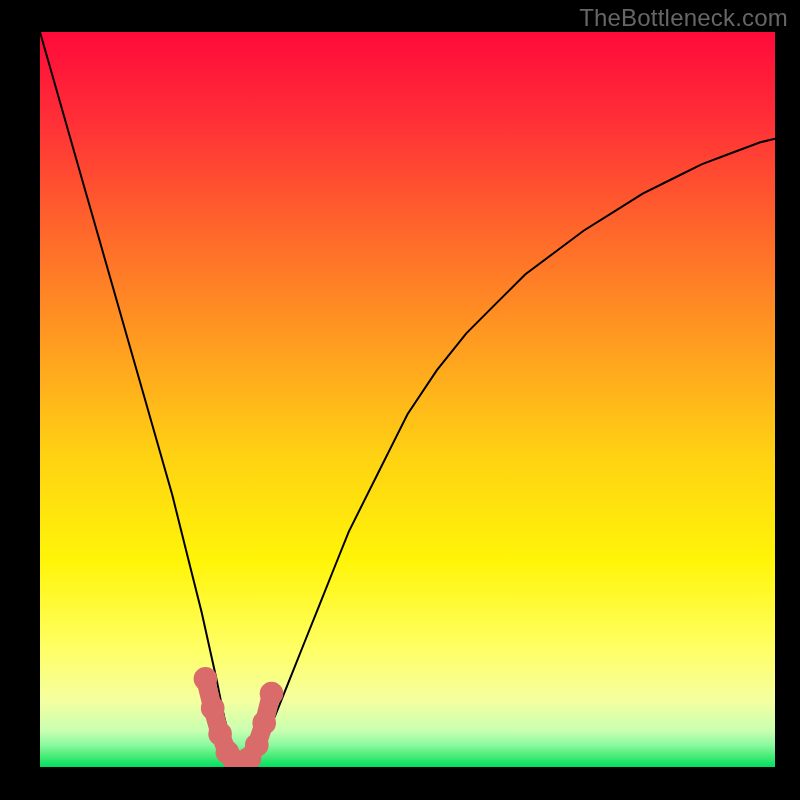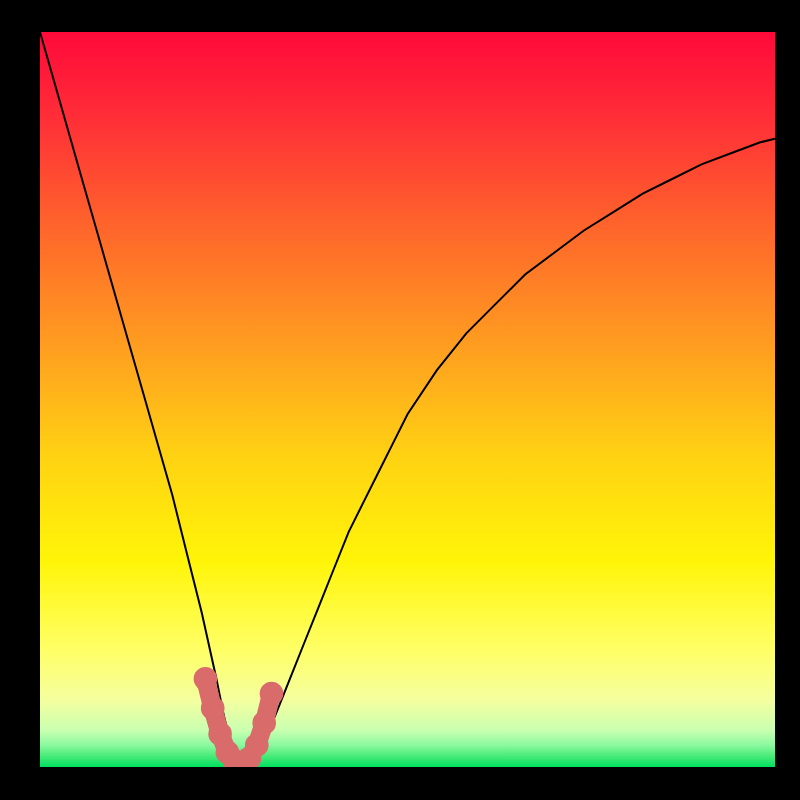--- a/index.html
+++ b/index.html
@@ -43,20 +43,21 @@
     position: absolute;
     inset: 0;
     width: 100%;
     height: 100%;
   }
 </style>
 </head>
 <body>
 
 <div class="frame">
+  <div class="watermark">TheBottleneck.com</div>
 
   <div class="plot-area">
     <div class="gradient-bg" style="background: linear-gradient(rgb(255, 10, 58) 0%, rgb(255, 47, 55) 12%, rgb(255, 106, 42) 28%, rgb(255, 162, 31) 44%, rgb(255, 211, 18) 58%, rgb(255, 245, 8) 72%, rgb(255, 255, 102) 84%, rgb(244, 255, 160) 91%, rgb(201, 255, 176) 95%, rgb(140, 249, 160) 97%, rgb(73, 235, 120) 98.5%, rgb(0, 224, 96) 100%);"></div>
     <svg class="curves" viewBox="0 0 735 735" preserveAspectRatio="none">
       <path fill="none" stroke="#000" stroke-width="2" d="M0.0 0.0 L14.7 51.4 L29.4 102.9 L44.1 154.4 L58.8 205.8 L73.5 257.3 L88.2 308.7 L102.9 360.1 L117.6 411.6 L132.3 463.1 L147.0 521.9 L161.7 580.6 L176.4 646.8 L183.8 683.5 L191.1 713.0 L198.5 727.6 L205.8 735.0 L213.1 727.6 L220.5 713.0 L235.2 683.5 L249.9 646.8 L264.6 610.0 L279.3 573.3 L294.0 536.5 L308.7 499.8 L323.4 470.4 L338.1 441.0 L352.8 411.6 L367.5 382.2 L396.9 338.1 L426.3 301.4 L455.7 271.9 L485.1 242.5 L514.5 220.5 L543.9 198.5 L573.3 180.1 L602.7 161.7 L632.1 147.0 L661.5 132.3 L690.9 121.3 L720.3 110.3 L735.0 106.6 "></path>
       <g>
           <path d="M165.4 646.8 L172.7 676.2 L180.1 701.9 L187.4 720.3 L194.8 729.1 L202.1 731.3 L209.5 726.2 L216.8 713.0 L224.2 690.9 L231.5 661.5 " fill="none" stroke="#d96b6b" stroke-width="18.8" stroke-linecap="round"></path>
           <circle cx="165.4" cy="646.8" r="11.8" fill="#d96b6b"></circle>
           <circle cx="172.7" cy="676.2" r="11.8" fill="#d96b6b"></circle>
           <circle cx="180.1" cy="701.9" r="11.8" fill="#d96b6b"></circle>

